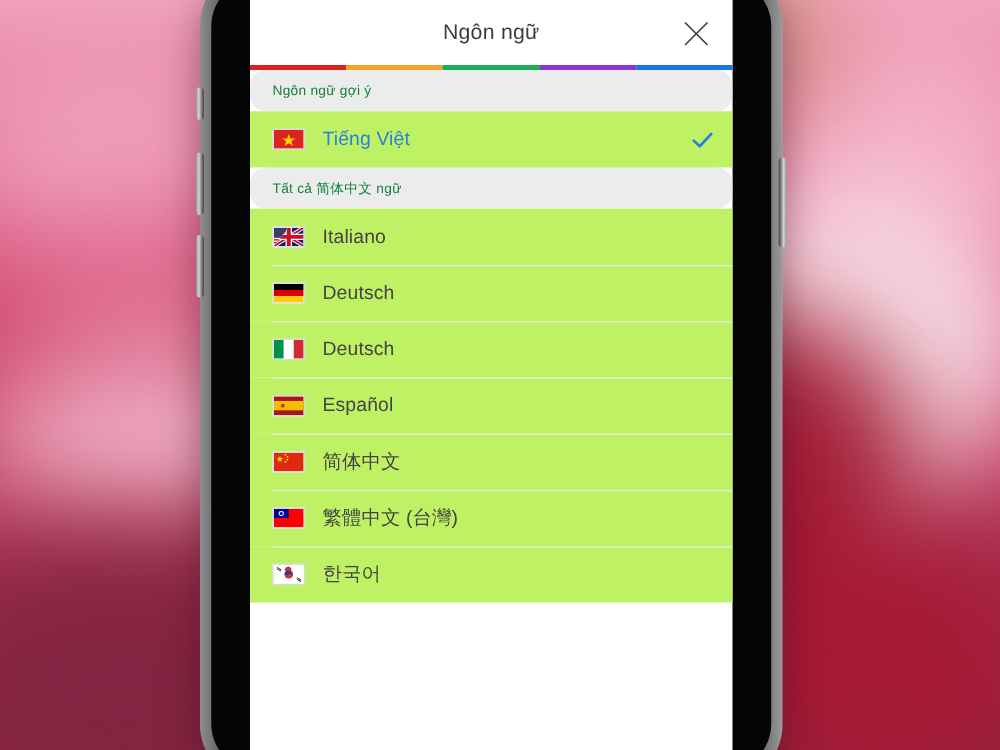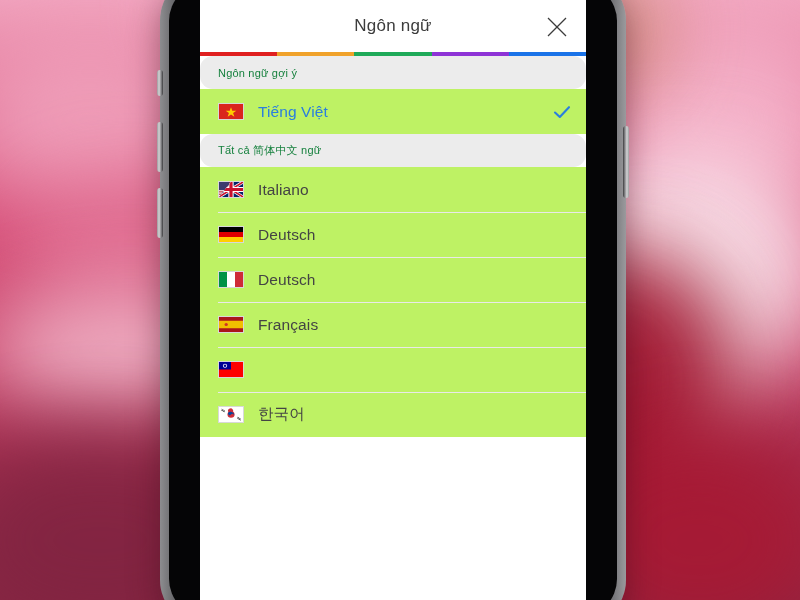--- a/index.html
+++ b/index.html
@@ -221,31 +221,45 @@
           <span class="row-label">Deutsch</span>
         </div>
         <div class="row">
           <span class="flag">
             <svg viewBox="0 0 30 20" preserveAspectRatio="none">
               <rect width="30" height="20" fill="#aa151b"></rect>
               <rect y="5" width="30" height="10" fill="#f1bf00"></rect>
               <circle cx="9" cy="10" r="2.1" fill="#c8102e" opacity=".8"></circle>
             </svg>
           </span>
-          <span class="row-label">Français</span>
+          <span class="row-label">Español</span>
+        </div>
+        <div class="row">
+          <span class="flag">
+            <svg viewBox="0 0 30 20" preserveAspectRatio="none">
+              <rect width="30" height="20" fill="#de2910"></rect>
+              <polygon points="6.2,3.2 7.1,5.8 9.8,5.8 7.6,7.4 8.4,10 6.2,8.4 4,10 4.8,7.4 2.6,5.8 5.3,5.8" fill="#ffde00"></polygon>
+              <circle cx="11.6" cy="2.3" r="1" fill="#ffde00"></circle>
+              <circle cx="13.7" cy="4.6" r="1" fill="#ffde00"></circle>
+              <circle cx="13.7" cy="7.6" r="1" fill="#ffde00"></circle>
+              <circle cx="11.6" cy="9.8" r="1" fill="#ffde00"></circle>
+            </svg>
+          </span>
+          <span class="row-label">简体中文</span>
         </div>
         <div class="row">
           <span class="flag">
             <svg viewBox="0 0 30 20" preserveAspectRatio="none">
               <rect width="30" height="20" fill="#fe0000"></rect>
               <rect width="15" height="10" fill="#000095"></rect>
               <circle cx="7.5" cy="5" r="2.6" fill="#fff"></circle>
               <circle cx="7.5" cy="5" r="1.6" fill="#000095"></circle>
             </svg>
           </span>
+          <span class="row-label">繁體中文 (台灣)</span>
         </div>
         <div class="row">
           <span class="flag">
             <svg viewBox="0 0 30 20" preserveAspectRatio="none">
               <rect width="30" height="20" fill="#fff"></rect>
               <path d="M15,10 a3.2,3.2 0 0,1 6.4,0 a3.2,3.2 0 0,1 -6.4,0" fill="#cd2e3a" transform="translate(-3.2,-3.2) rotate(-33 15 10)"></path>
               <circle cx="15" cy="10" r="4.4" fill="#cd2e3a"></circle>
               <path d="M11.2,8 A4.4,4.4 0 0,1 18.8,12 A2.2,2.2 0 0,0 15,10 A2.2,2.2 0 0,1 11.2,8 Z" fill="#0047a0"></path>
               <g fill="#000">
                 <rect x="2.6" y="3.4" width="5" height=".7" transform="rotate(33 5 4)"></rect>

